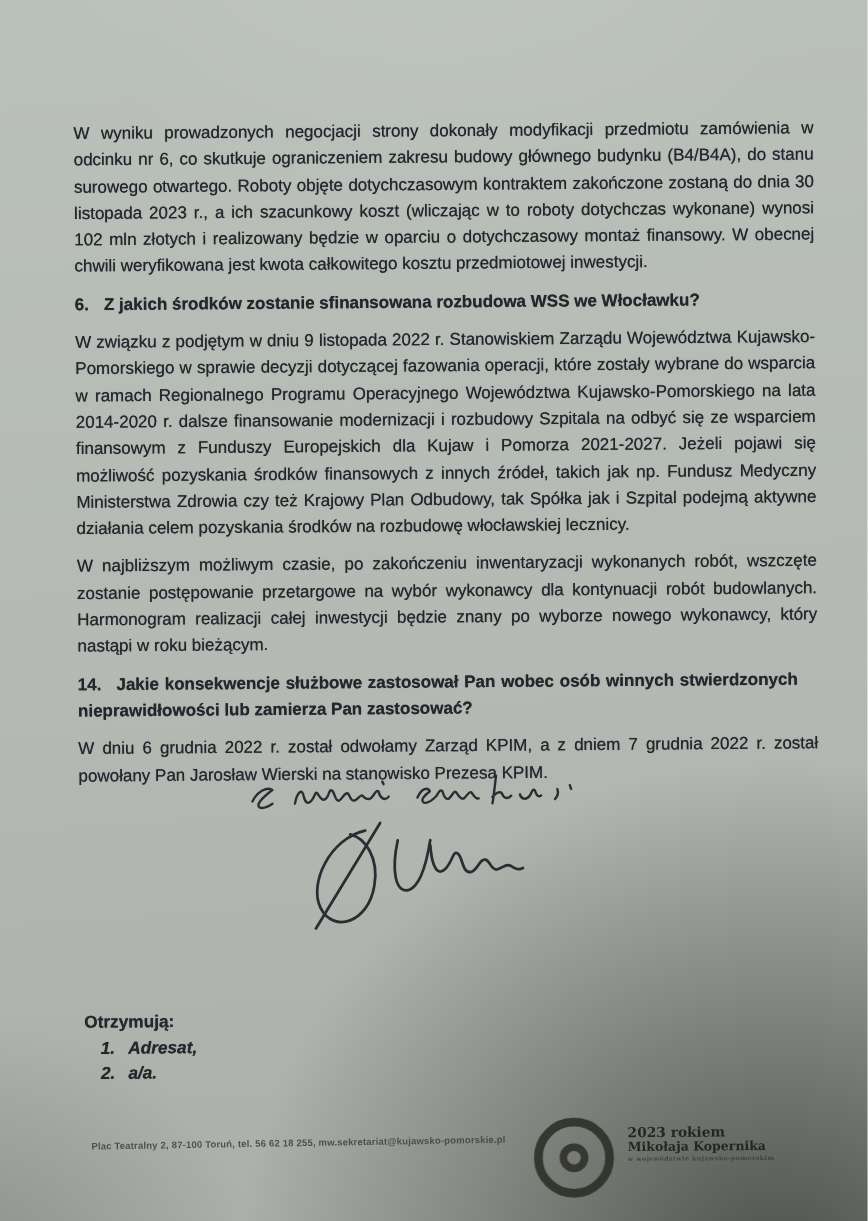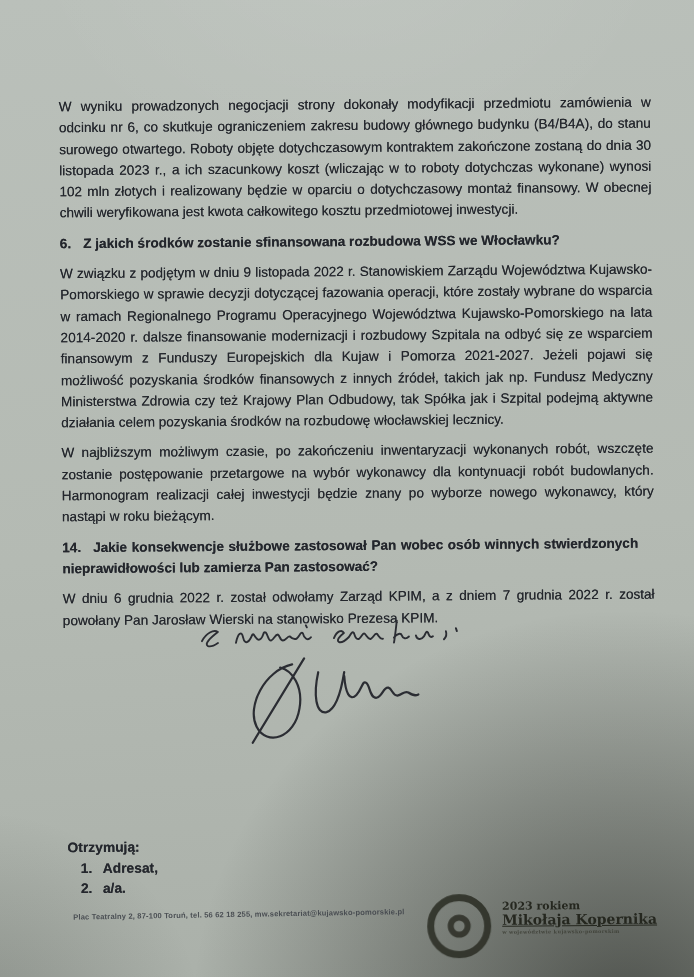--- a/index.html
+++ b/index.html
@@ -23,44 +23,43 @@
   .qnum{display:inline-block;margin-right:12px;}
   .q13{max-width:576px;}
   .handwriting{position:absolute;left:192px;top:614px;}
   .signature{position:absolute;left:236px;top:650px;}
   .ink{stroke:#2b2d33;stroke-width:2.2;fill:none;stroke-linecap:round;stroke-linejoin:round;}
   .ink.thin{stroke-width:1.9;}
   .recipients{
     position:absolute;left:64px;top:806px;color:#24272d;
     font-size:13.8px;font-weight:bold;line-height:20.5px;
     text-shadow:0 0 .6px rgba(35,38,44,.8);
-    margin-top:30px;
   }
-  .r-item{padding-left:13px;}
+  .r-item{padding-left:13px;font-style:italic;}
   .r-item .num{display:inline-block;width:22px;}
   .footer-line{
     position:absolute;left:69px;top:909px;width:340px;
     font-size:7.6px;font-weight:bold;letter-spacing:.15px;
     color:#42464c;opacity:.9;transform:rotate(-0.5deg);
   }
   .logo{position:absolute;left:423px;top:895px;display:flex;align-items:flex-start;gap:11px;}
   .logo-mark{
     width:50px;height:50px;border:7px solid rgba(43,45,36,.88);border-radius:50%;
     position:relative;filter:blur(.4px);
   }
   .logo-mark::after{
     content:"";position:absolute;top:50%;left:50%;transform:translate(-50%,-50%);
     width:11px;height:11px;border:6px solid rgba(43,45,36,.85);border-radius:50%;
   }
   .logo-text{
     margin-top:7px;font-family:"DejaVu Serif","Liberation Serif",serif;
     font-weight:bold;color:#25271f;line-height:1.1;
   }
   .logo-year{font-size:11px;}
-  .logo-name{font-size:14px;text-decoration:underline;}
+  .logo-name{font-size:10px;}
   .logo-caption{font-size:5px;font-weight:bold;letter-spacing:.35px;margin-top:2px;color:#3c3e35;opacity:.85;}
 </style>
 </head>
 <body>
 
 <div class="sheet">
 
   <div class="body-text">
     <p>W wyniku prowadzonych negocjacji strony dokonały modyfikacji przedmiotu zamówienia w odcinku nr 6, co skutkuje ograniczeniem zakresu budowy głównego budynku (B4/B4A), do stanu surowego otwartego. Roboty objęte dotychczasowym kontraktem zakończone zostaną do dnia 30 listopada 2023 r., a ich szacunkowy koszt (wliczając w to roboty dotychczas wykonane) wynosi 102 mln złotych i realizowany będzie w oparciu o dotychczasowy montaż finansowy. W obecnej chwili weryfikowana jest kwota całkowitego kosztu przedmiotowej inwestycji.</p>
 

